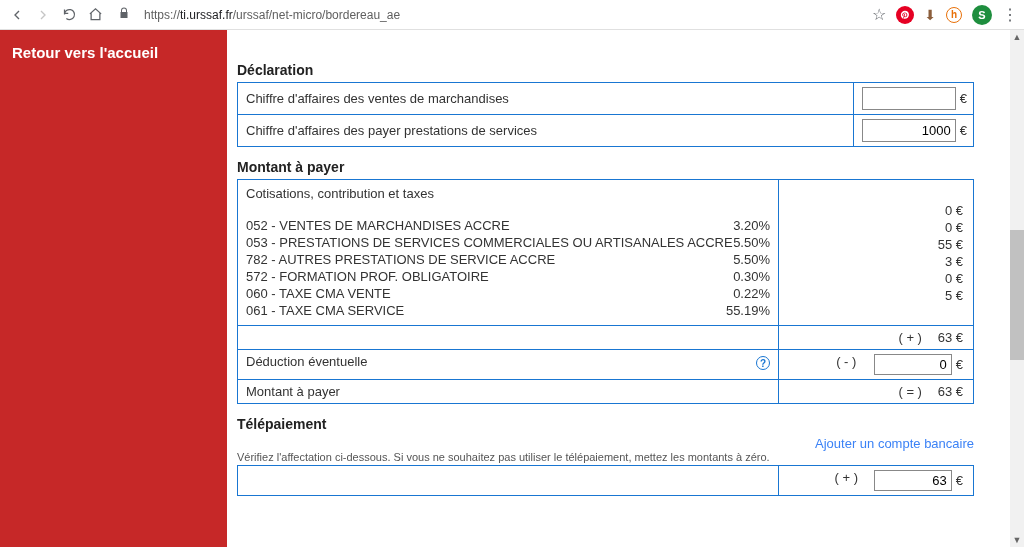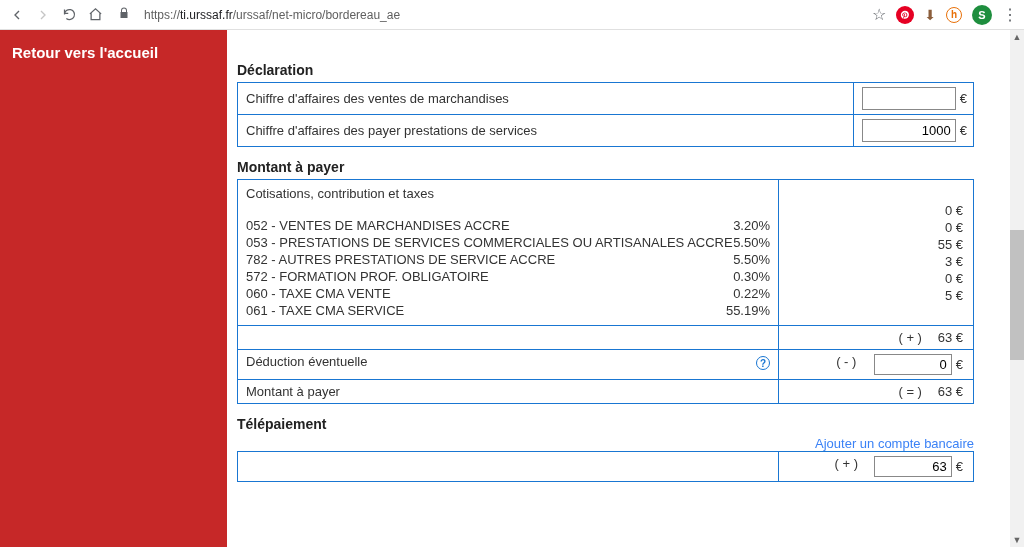--- a/index.html
+++ b/index.html
@@ -177,20 +177,21 @@
         <td>Montant à payer</td>
         <td class="amt-col"><span class="op-span">( = )</span><span style="float:right">63 €</span></td>
       </tr>
     </tbody>
       </table>
 
     <div class="section-title">Télépaiement</div>
     <div style="overflow:hidden">
       <span class="tele-link">Ajouter un compte bancaire</span>
     </div>
+    <div class="tele-hint">Vérifiez l'affectation ci-dessous. Si vous ne souhaitez pas utiliser le télépaiement, mettez les montants à zéro.</div>
     <table class="pay-table">
       <tbody>
           <tr>
         <td>&nbsp;</td>
         <td class="amt-col"><span class="op-span">( + )</span><span style="float:right"><input class="ded-input" value="63" style=""><span class="curr">€</span></span></td>
       </tr>
     </tbody>
       </table>
 
   </div>

